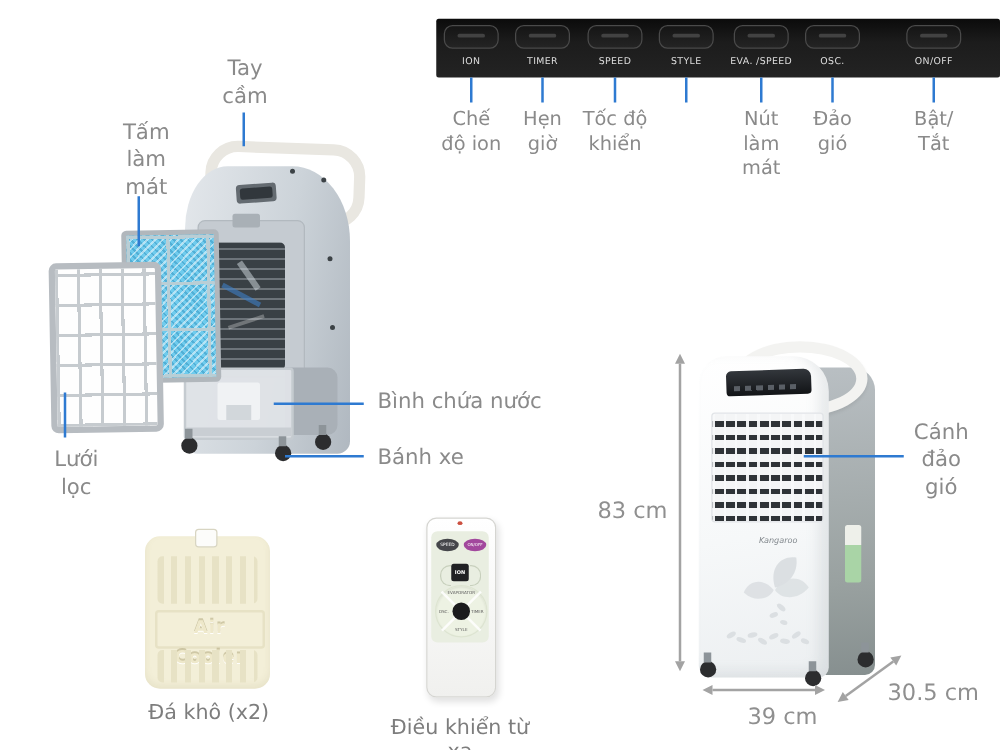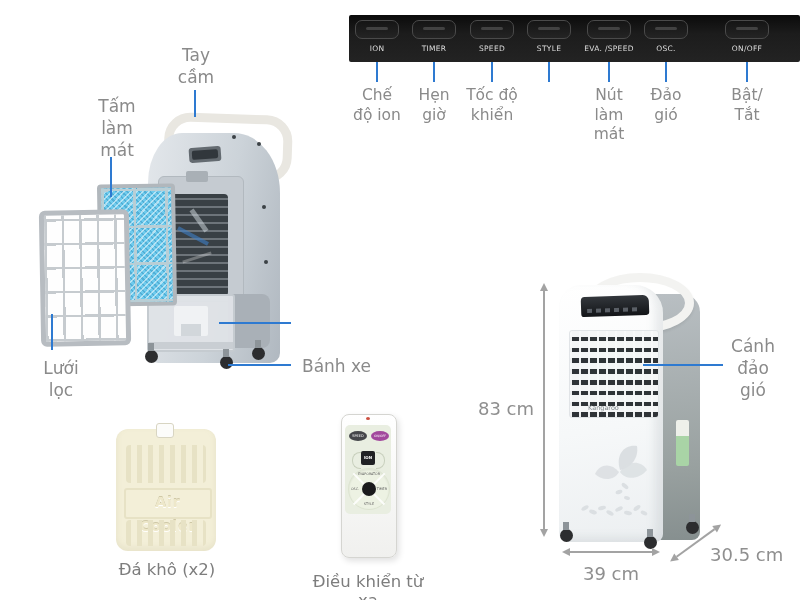--- a/index.html
+++ b/index.html
@@ -109,21 +109,21 @@
   .p-body{left:559px;top:285px;width:104px;height:257px;border-radius:22px 28px 8px 10px;
           background:linear-gradient(170deg,#ffffff,#f6f8f9 55%,#eceff1);
           box-shadow:inset -8px -4px 10px rgba(140,150,155,.18);}
   .p-panel{left:581px;top:296px;width:68px;height:20px;border-radius:4px 6px 3px 3px;
            background:linear-gradient(#33373c,#121417);transform:rotate(-2deg);}
   .p-panel::after{content:"";position:absolute;left:6px;right:12px;bottom:4px;height:4px;
            background:repeating-linear-gradient(90deg,#5a5f66 0 5px,transparent 5px 9px);}
   .p-grille{left:569px;top:330px;width:88px;height:86px;border:1px solid #e1e4e7;border-radius:3px;
            background-image:repeating-linear-gradient(90deg,rgba(248,249,250,.95) 0 2px,transparent 2px 9px),
                             repeating-linear-gradient(0deg,#2f3337 0 4.5px,#f4f5f6 4.5px 10.8px);}
-  .p-brand{left:588px;top:404px;width:50px;text-align:left;font-size:6.5px;color:#82888d;}
+  .p-brand{left:588px;top:428px;width:50px;text-align:right;font-size:6.5px;font-style:italic;color:#82888d;}
   .p-sticker{left:676px;top:420px;width:13px;height:46px;border-radius:2px;
              background:linear-gradient(#eef0ea 0 35%,#a9d4a6 35%);}
 
   
   .dim{color:#8f8f8f;font-size:18px;white-space:nowrap;}
   .arrow-v{width:2px;background:#a3a3a3;}
   .arrow-v::before{content:"";position:absolute;left:-3px;top:-8px;
       border-left:4px solid transparent;border-right:4px solid transparent;border-bottom:8px solid #a3a3a3;}
   .arrow-v::after{content:"";position:absolute;left:-3px;bottom:-8px;
       border-left:4px solid transparent;border-right:4px solid transparent;border-top:8px solid #a3a3a3;}
@@ -212,20 +212,21 @@
   <div class="abs x-filter">
     <div class="x-filter-grid"></div>
   </div>
 
   <div class="abs lbl" style="left:166px;top:44px;width:60px">Tay cầm</div>
   <div class="abs vline" style="left:194px;top:90px;height:27px"></div>
   <div class="abs lbl" style="left:86px;top:95px;width:62px">Tấm làm mát</div>
   <div class="abs vline" style="left:110px;top:157px;height:40px"></div>
   <div class="abs lbl" style="left:30px;top:357px;width:62px">Lưới lọc</div>
   <div class="abs vline" style="left:51px;top:314px;height:36px"></div>
+  <div class="abs lbl" style="left:302px;top:310px;white-space:nowrap;text-align:left">Bình chứa nước</div>
   <div class="abs hline" style="left:219px;top:322px;width:72px"></div>
   <div class="abs lbl" style="left:302px;top:355px;white-space:nowrap;text-align:left">Bánh xe</div>
   <div class="abs hline" style="left:228px;top:364px;width:63px"></div>
 
   <div class="abs icepack"></div>
   <div class="abs ice-cap"></div>
   <div class="abs ice-ribs ice-ribs-top"></div>
   <div class="abs ice-frame">Air Cooler</div>
   <div class="abs ice-ribs ice-ribs-bot"></div>
   <div class="abs caption" style="left:112px;top:560px;width:110px">Đá khô (x2)</div>
@@ -277,17 +278,17 @@
   <div class="abs caster" style="left:560px;top:529px"></div>
   <div class="abs caster" style="left:644px;top:536px"></div>
   <div class="abs caster" style="left:686px;top:521px"></div>
 
   <div class="abs lbl" style="left:723px;top:335px;width:60px">Cánh đảo gió</div>
   <div class="abs hline" style="left:643px;top:364px;width:80px"></div>
 
   <div class="abs arrow-v" style="left:543px;top:291px;height:238px"></div>
   <div class="abs dim" style="left:462px;top:398px;width:72px;text-align:right">83 cm</div>
   <div class="abs arrow-h" style="left:570px;top:551px;width:82px"></div>
-  <div class="abs dim" style="left:568px;top:563px;width:86px;text-align:center">39 cm</div>
+  <div class="abs dim" style="left:568px;top:563px;width:86px;text-align:right">39 cm</div>
   <div class="abs arrow-h" style="left:676px;top:556px;width:47px;transform-origin:0 0;transform:rotate(-36deg)"></div>
   <div class="abs dim" style="left:710px;top:544px">30.5 cm</div>
 
 </div>
 
 </body></html>

